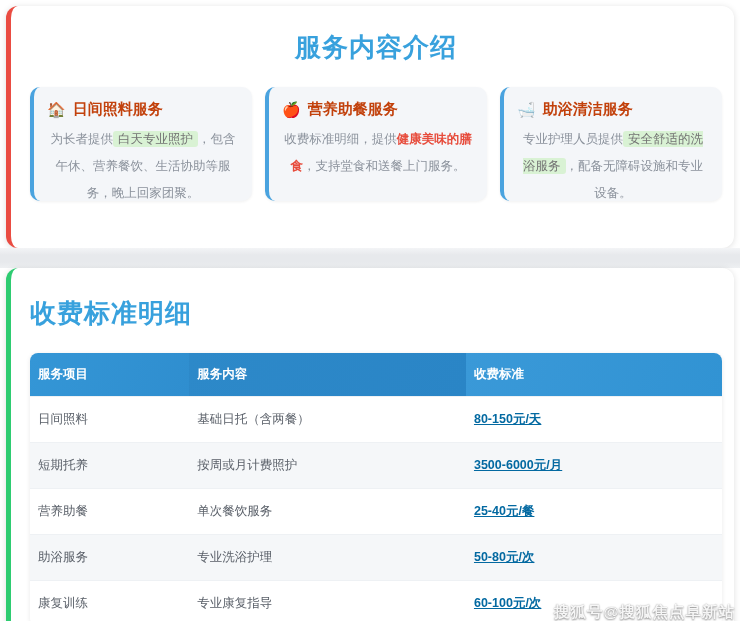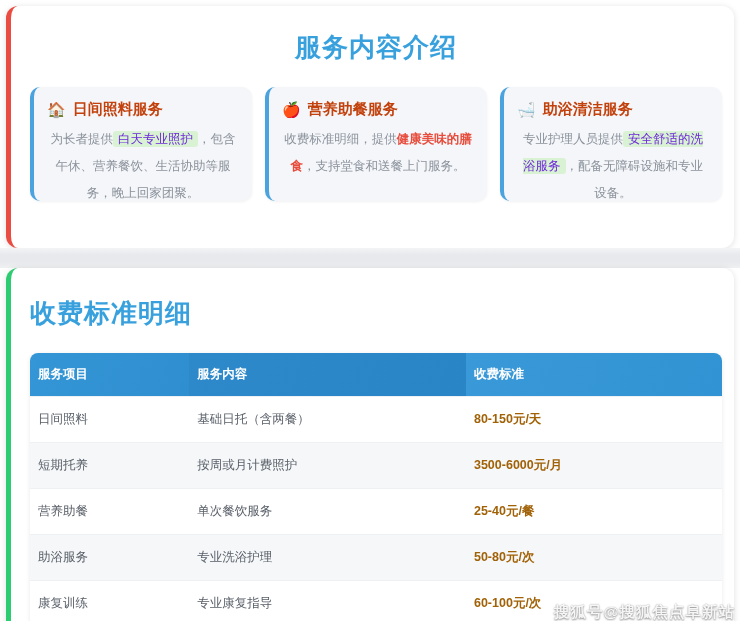--- a/index.html
+++ b/index.html
@@ -63,21 +63,21 @@
   .service-icon { font-size: 15px; line-height: 1; }
   .service-title { font-size: 15px; font-weight: bold; color: #c2410c; }
   .service-text {
     margin: 0;
     font-size: 12.5px;
     line-height: 2.15;
     color: #8b929c;
   }
   .hl-green {
     background: #d9f2d4;
-    color: #6d28d9;
+    color: #737373;
     padding: 1px 5px;
     border-radius: 3px;
   }
   .hl-red { color: #e74c3c; font-weight: bold; }
 
   
   .table-wrap {
     border-radius: 8px;
     overflow: hidden;
     box-shadow: 0 1px 5px rgba(0,0,0,0.09);
@@ -93,21 +93,21 @@
   thead th:nth-child(1) { width: 23%;  background: linear-gradient(110deg, #3496d6, #2f8ecf); }
   thead th:nth-child(2) { width: 40%;  background: linear-gradient(110deg, #2d89c9, #2a85c6); margin-top: 36px; }
   thead th:nth-child(3) { width: 37%;  background: linear-gradient(110deg, #3a99d8, #3193d3); }
   tbody td {
     font-size: 12.5px;
     color: #5a6069;
     padding: 14px 8px;
     border-top: 1px solid #eef1f4;
   }
   tbody tr:nth-child(even) { background: #f5f7f9; }
-  td.price { color: #a16207; font-weight: bold; }
+  td.price { color: #0369a1; font-weight: bold; text-decoration: underline; }
 
   
   .watermark {
     position: absolute;
     right: 5px;
     bottom: 4px;
     font-size: 15.5px;
     font-weight: bold;
     color: rgba(255,255,255,0.92);
     text-shadow: 0 1px 2px rgba(60,60,60,0.55), 0 0 1px rgba(90,90,90,0.5);

